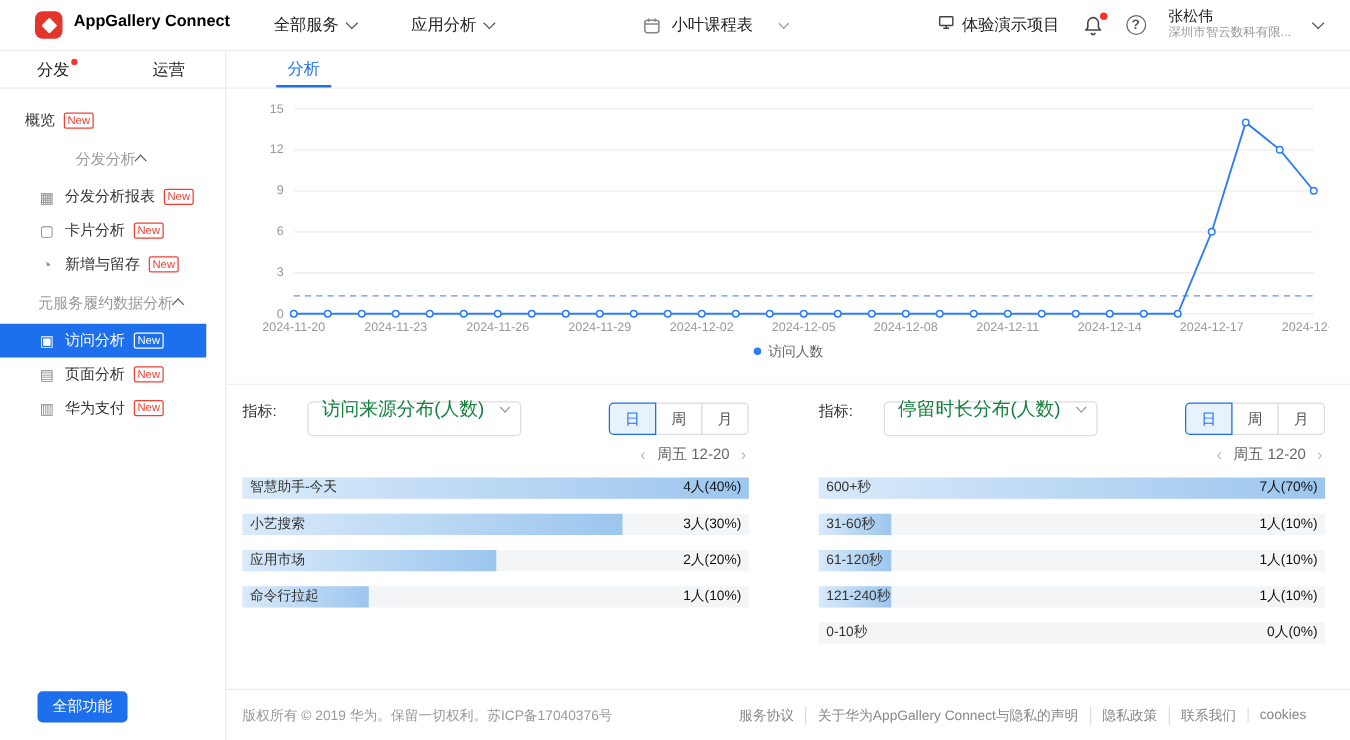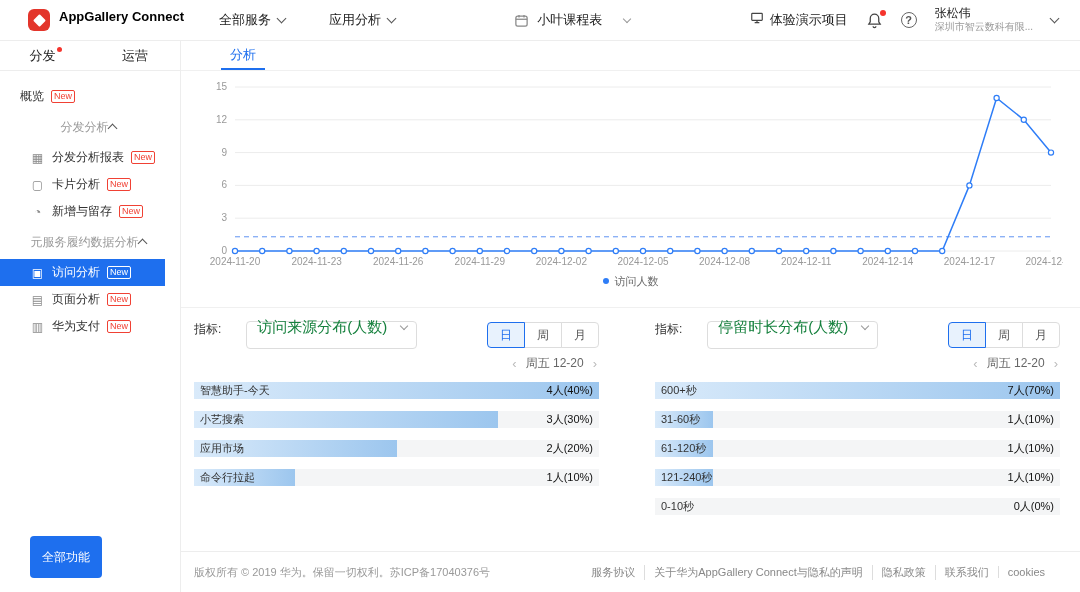--- a/index.html
+++ b/index.html
@@ -40,21 +40,21 @@
   .side-nav{padding-top:12px;flex:1;overflow:hidden}
   .side-item{height:27px;display:flex;align-items:center;padding-left:20px;gap:7px;cursor:pointer;margin-right:15px;color:#333}
   .side-item.sub{padding-left:30px}
   .ic{width:15px;color:#8a8a8a;font-size:12px;text-align:center;flex:none}
   .side-section{height:34px;display:flex;align-items:center;justify-content:center;padding:0 18px 0 14px;color:#999;font-size:12px;cursor:pointer}
   .side-item.selected{background:var(--accent);color:#fff}
   .side-item.selected .ic{color:#fff}
   .new-badge{font-size:9px;color:var(--badge);border:1px solid var(--badge);border-radius:2px;padding:0 2px;line-height:11px;height:13px;display:inline-flex;align-items:center;flex:none}
   .new-badge:empty{display:none}
   .side-item.selected .new-badge{color:#fff;border-color:#fff}
-  .all-btn{margin:0 0 14px 30px;width:72px;height:42px;background:var(--accent);color:#fff;border:none;border-radius:4px;font-size:12px;cursor:pointer;flex:none}
+  .all-btn{margin:0 0 14px 30px;width:72px;height:25px;background:var(--accent);color:#fff;border:none;border-radius:4px;font-size:12px;cursor:pointer;flex:none}
   
   .main-col{flex:1;display:flex;flex-direction:column;min-width:0}
   .main-tabbar{height:30px;border-bottom:1px solid #f0f0f0;display:flex;padding-left:40px;flex:none}
   .main-tab{color:var(--accent);border-bottom:2px solid var(--accent);padding:0 9px;display:flex;align-items:center;font-size:13px;cursor:pointer}
   .chart-card{padding:4px 18px 0 18px;flex:none}
   #visit-chart{display:block;width:864px;height:196px}
   .legend{display:flex;justify-content:center;align-items:center;gap:6px;color:#666;font-size:11px;height:20px}
   .legend-dot{width:6px;height:6px;border-radius:50%;background:var(--line)}
   
   .panels{display:flex;gap:56px;padding:13px 20px 0 13px;border-top:1px solid #f0f0f0;margin-top:16px;flex:1;min-height:0}

